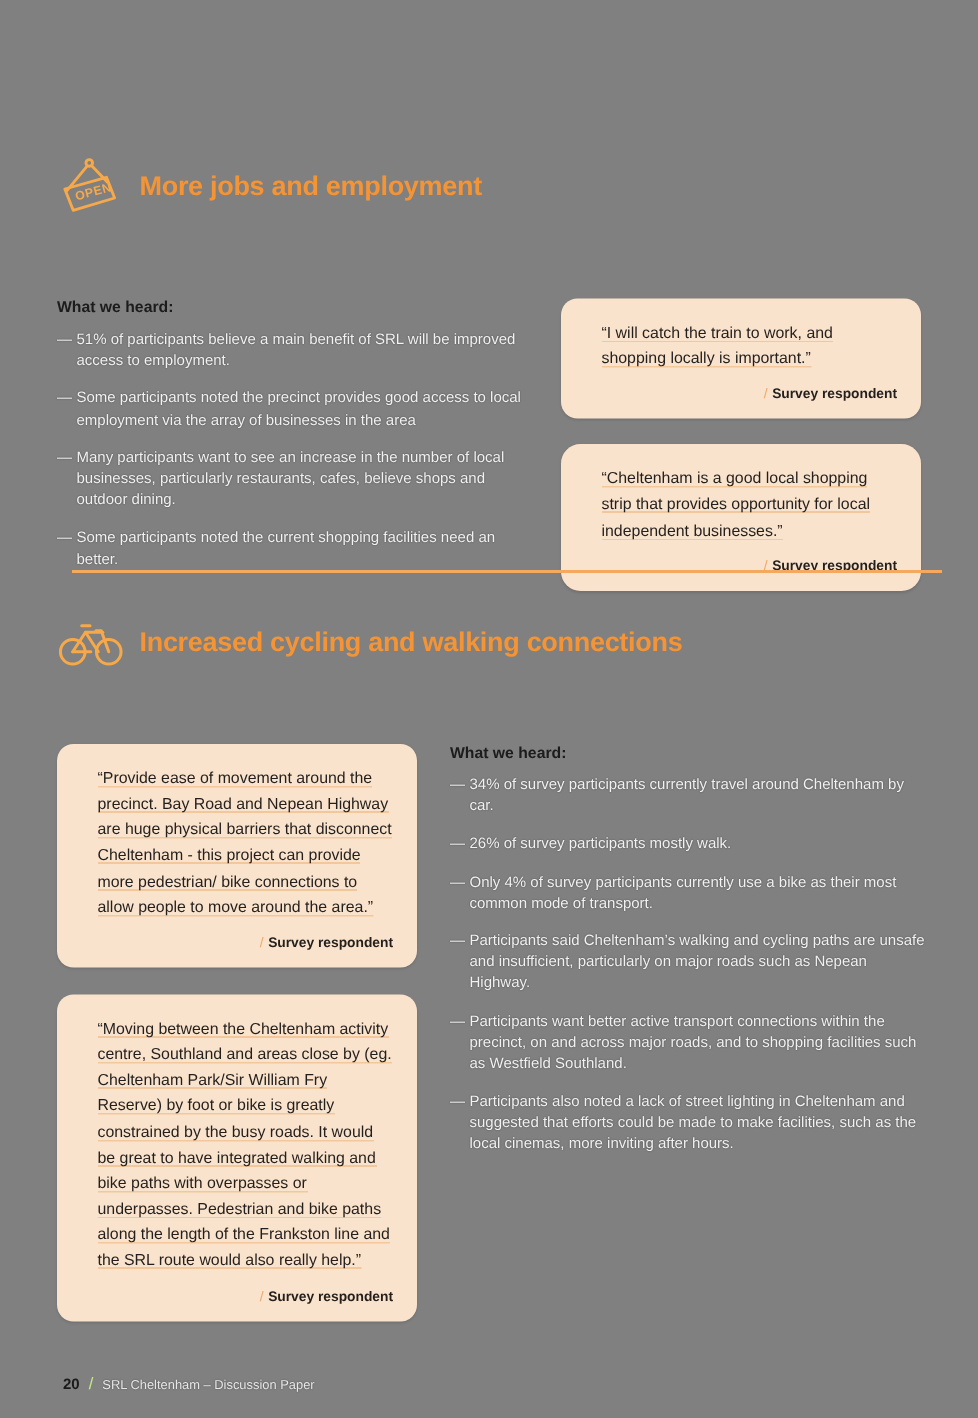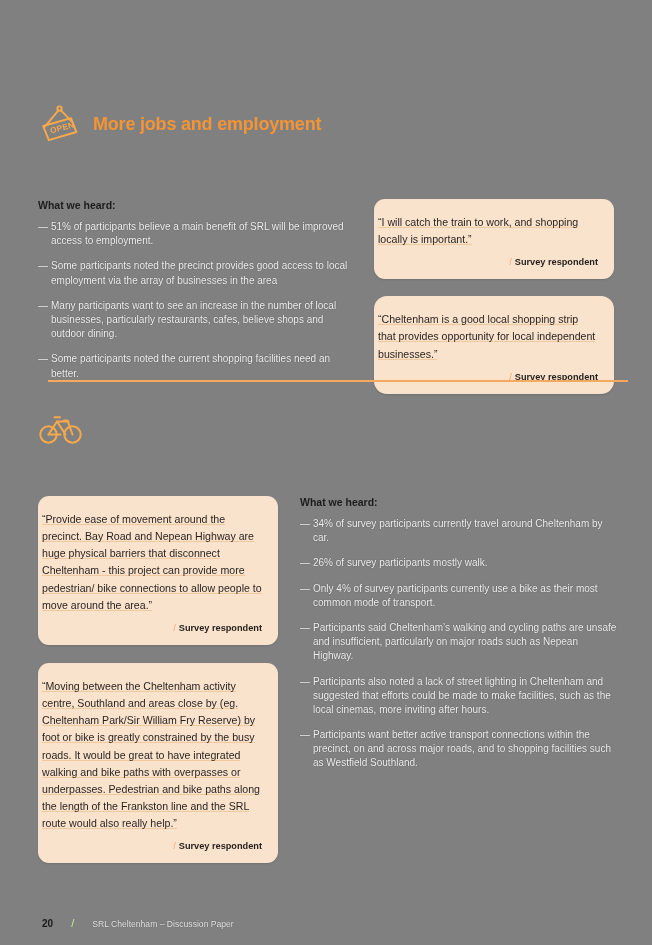--- a/index.html
+++ b/index.html
@@ -74,21 +74,21 @@
     position: absolute;
     left: 0;
     top: 0;
     color: #f2f2f2;
   }
 
   
   .quote-card {
     background: #FAE3CC;
     border-radius: 11px;
-    padding: 15px 16px 12px 4px;
+    padding: 15px 16px 12px 27px;
     box-shadow: 0 1px 2px rgba(0,0,0,0.13);
   }
 
   .quote-text {
     font-size: 10.6px;
     line-height: 1.62;
     color: #231f1d;
   }
 
   .quote-text span {
@@ -136,21 +136,21 @@
   #section-cycling .col-right { width: 320px; margin-left: 22px; }
   #section-cycling .quote-card + .quote-card { margin-top: 18px; }
 
   
   .footer {
     position: absolute;
     left: 42px;
     bottom: 16px;
     display: flex;
     align-items: baseline;
-    gap: 18px;
+    gap: 6px;
   }
 
   .footer-page {
     font-size: 10px;
     font-weight: bold;
     color: #1a1a1a;
   }
 
   .footer-slash {
     font-size: 11px;
@@ -229,20 +229,21 @@
             <circle cx="10.5" cy="26.5" r="8.2"></circle>
             <circle cx="34.5" cy="26.5" r="8.2"></circle>
             <path d="M10.5 26.5 L19.0 13.5 L27.5 26.5"></path>
             <path d="M19.0 13.5 L30.5 13.5"></path>
             <path d="M34.5 26.5 L29.5 12.5 L26.0 12.5"></path>
             <path d="M10.5 26.5 L22.5 26.5"></path>
             <path d="M16.5 9.2 L22.0 9.2"></path>
           </g>
         </svg>
       </span>
+      <h2 class="section-title">Increased cycling and walking connections</h2>
     </div>
 
     <div class="cols">
       <div class="col-left">
         <div class="quote-card">
           <div class="quote-text">
             <span>“Provide ease of movement around the precinct. Bay Road and Nepean Highway are huge physical barriers that disconnect Cheltenham - this project can provide more pedestrian/ bike connections to allow people to move around the area.”</span>
           </div>
           <div class="attrib">
             <span class="slash">/</span><span>Survey respondent</span>
@@ -259,22 +260,22 @@
         </div>
       </div>
 
       <div class="col-right">
         <div class="heard-title">What we heard:</div>
         <ul class="bullets">
           <li>34% of survey participants currently travel around Cheltenham by car.</li>
           <li>26% of survey participants mostly walk.</li>
           <li>Only 4% of survey participants currently use a bike as their most common mode of transport.</li>
           <li>Participants said Cheltenham’s walking and cycling paths are unsafe and insufficient, particularly on major roads such as Nepean Highway.</li>
+          <li>Participants want better active transport connections within the precinct, on and across major roads, and to shopping facilities such as Westfield Southland.</li>
           <li>Participants also noted a lack of street lighting in Cheltenham and suggested that efforts could be made to make facilities, such as the local cinemas, more inviting after hours.</li>
-          <li>Participants want better active transport connections within the precinct, on and across major roads, and to shopping facilities such as Westfield Southland.</li>
         </ul>
       </div>
     </div>
   </section>
 
   <div class="footer">
     <span class="footer-page">20</span>
     <span class="footer-slash">/</span>
     <span class="footer-doc">SRL Cheltenham – Discussion Paper</span>
   </div>

